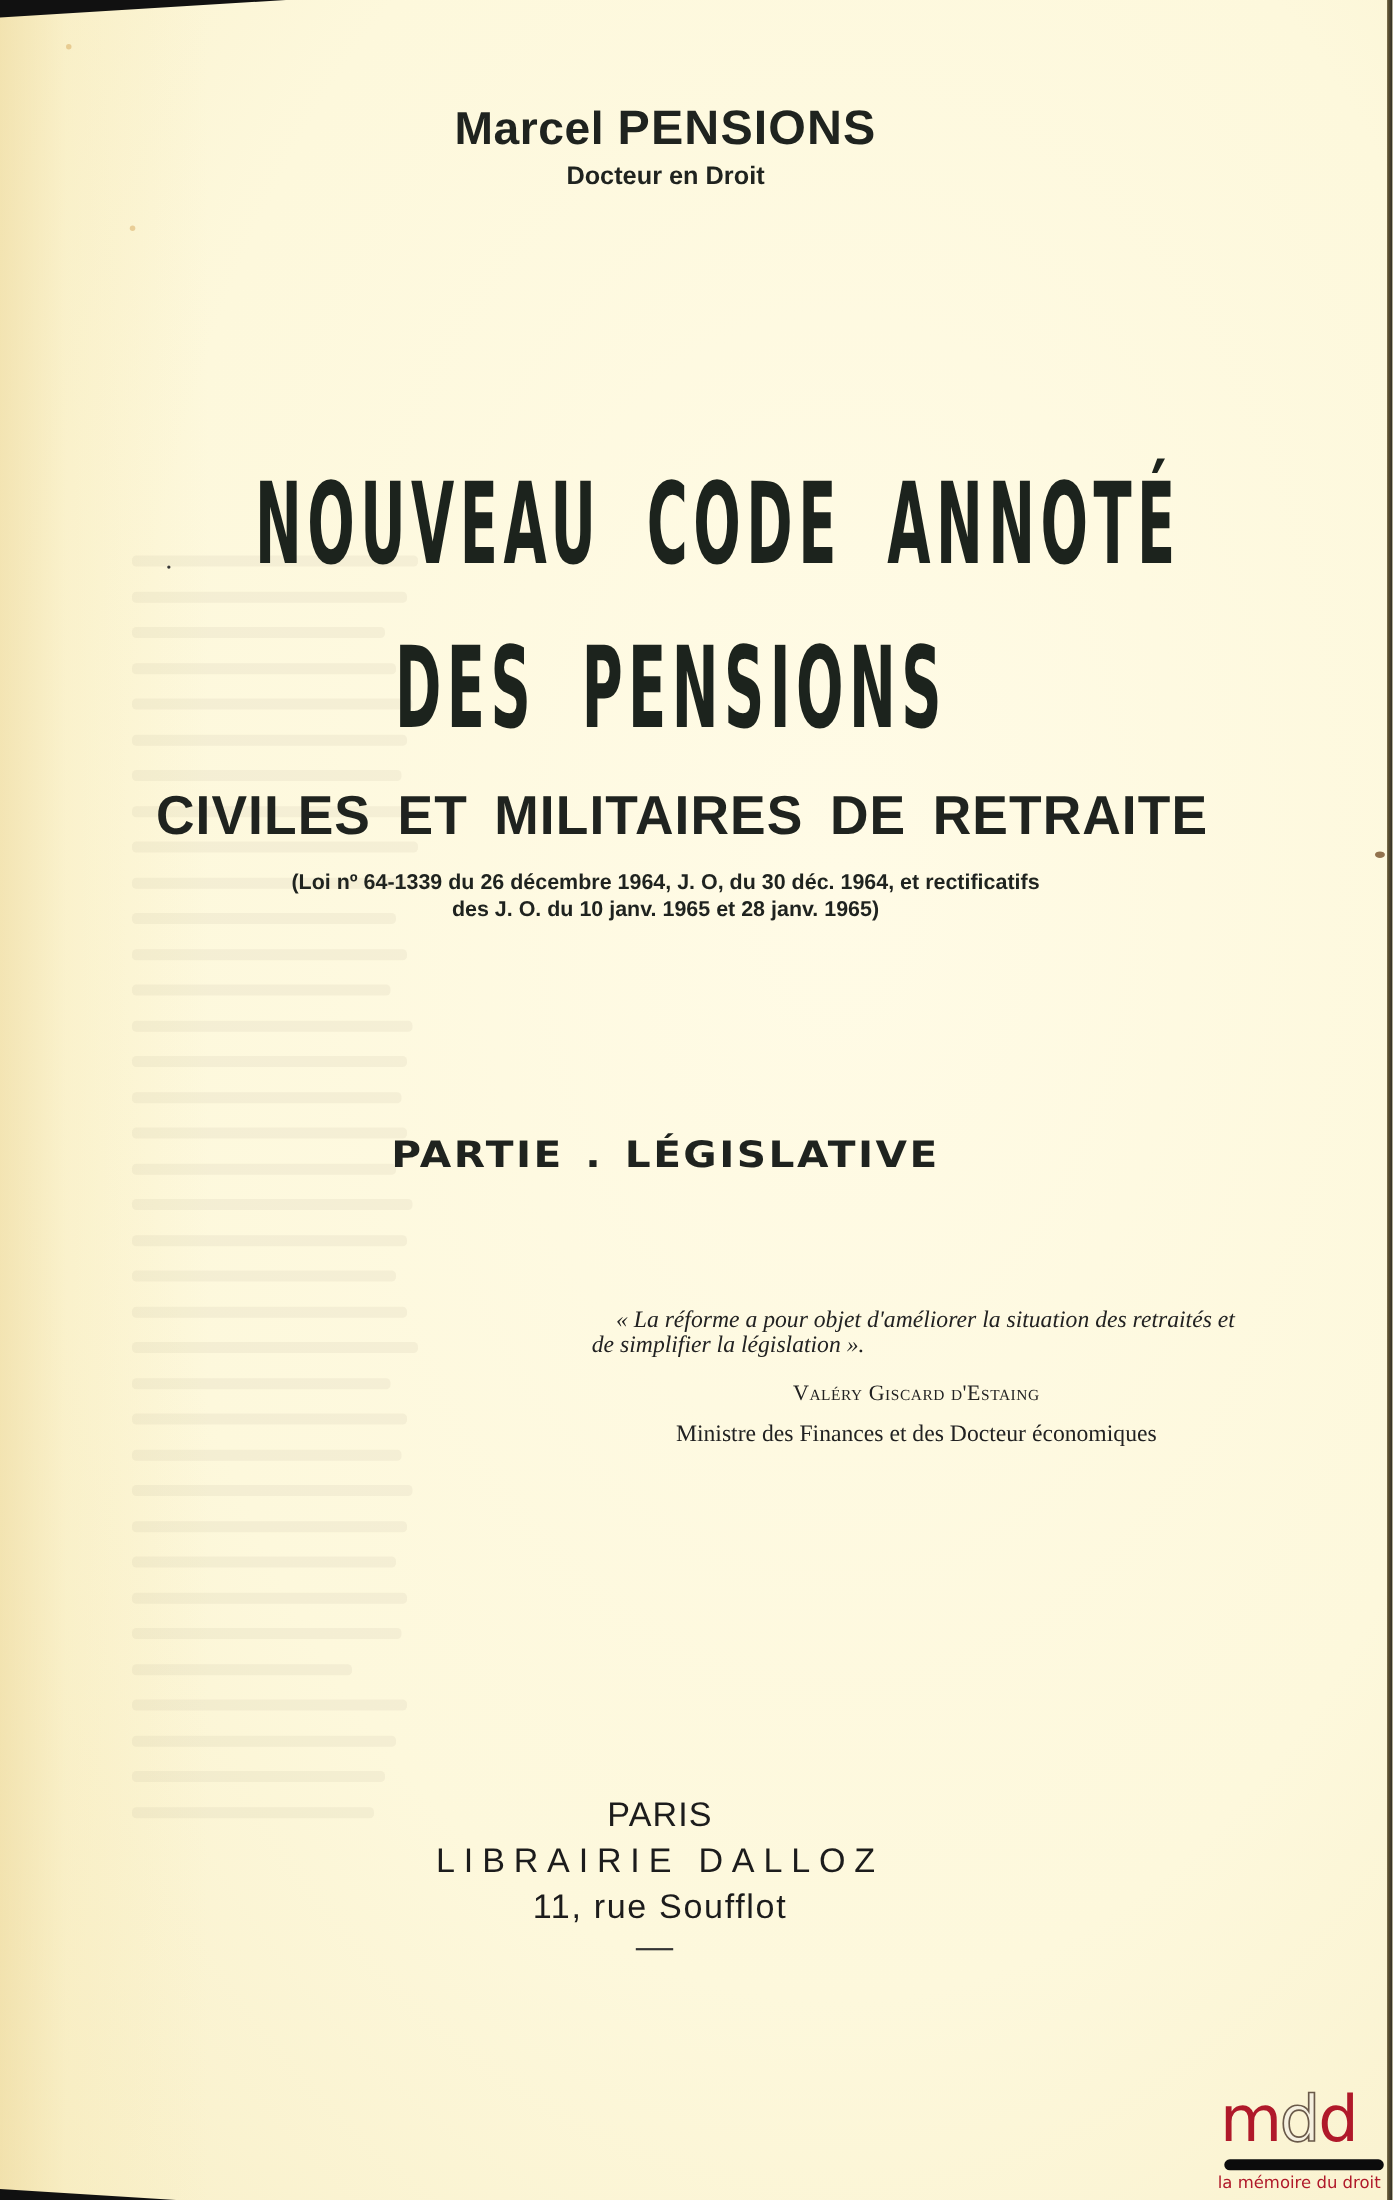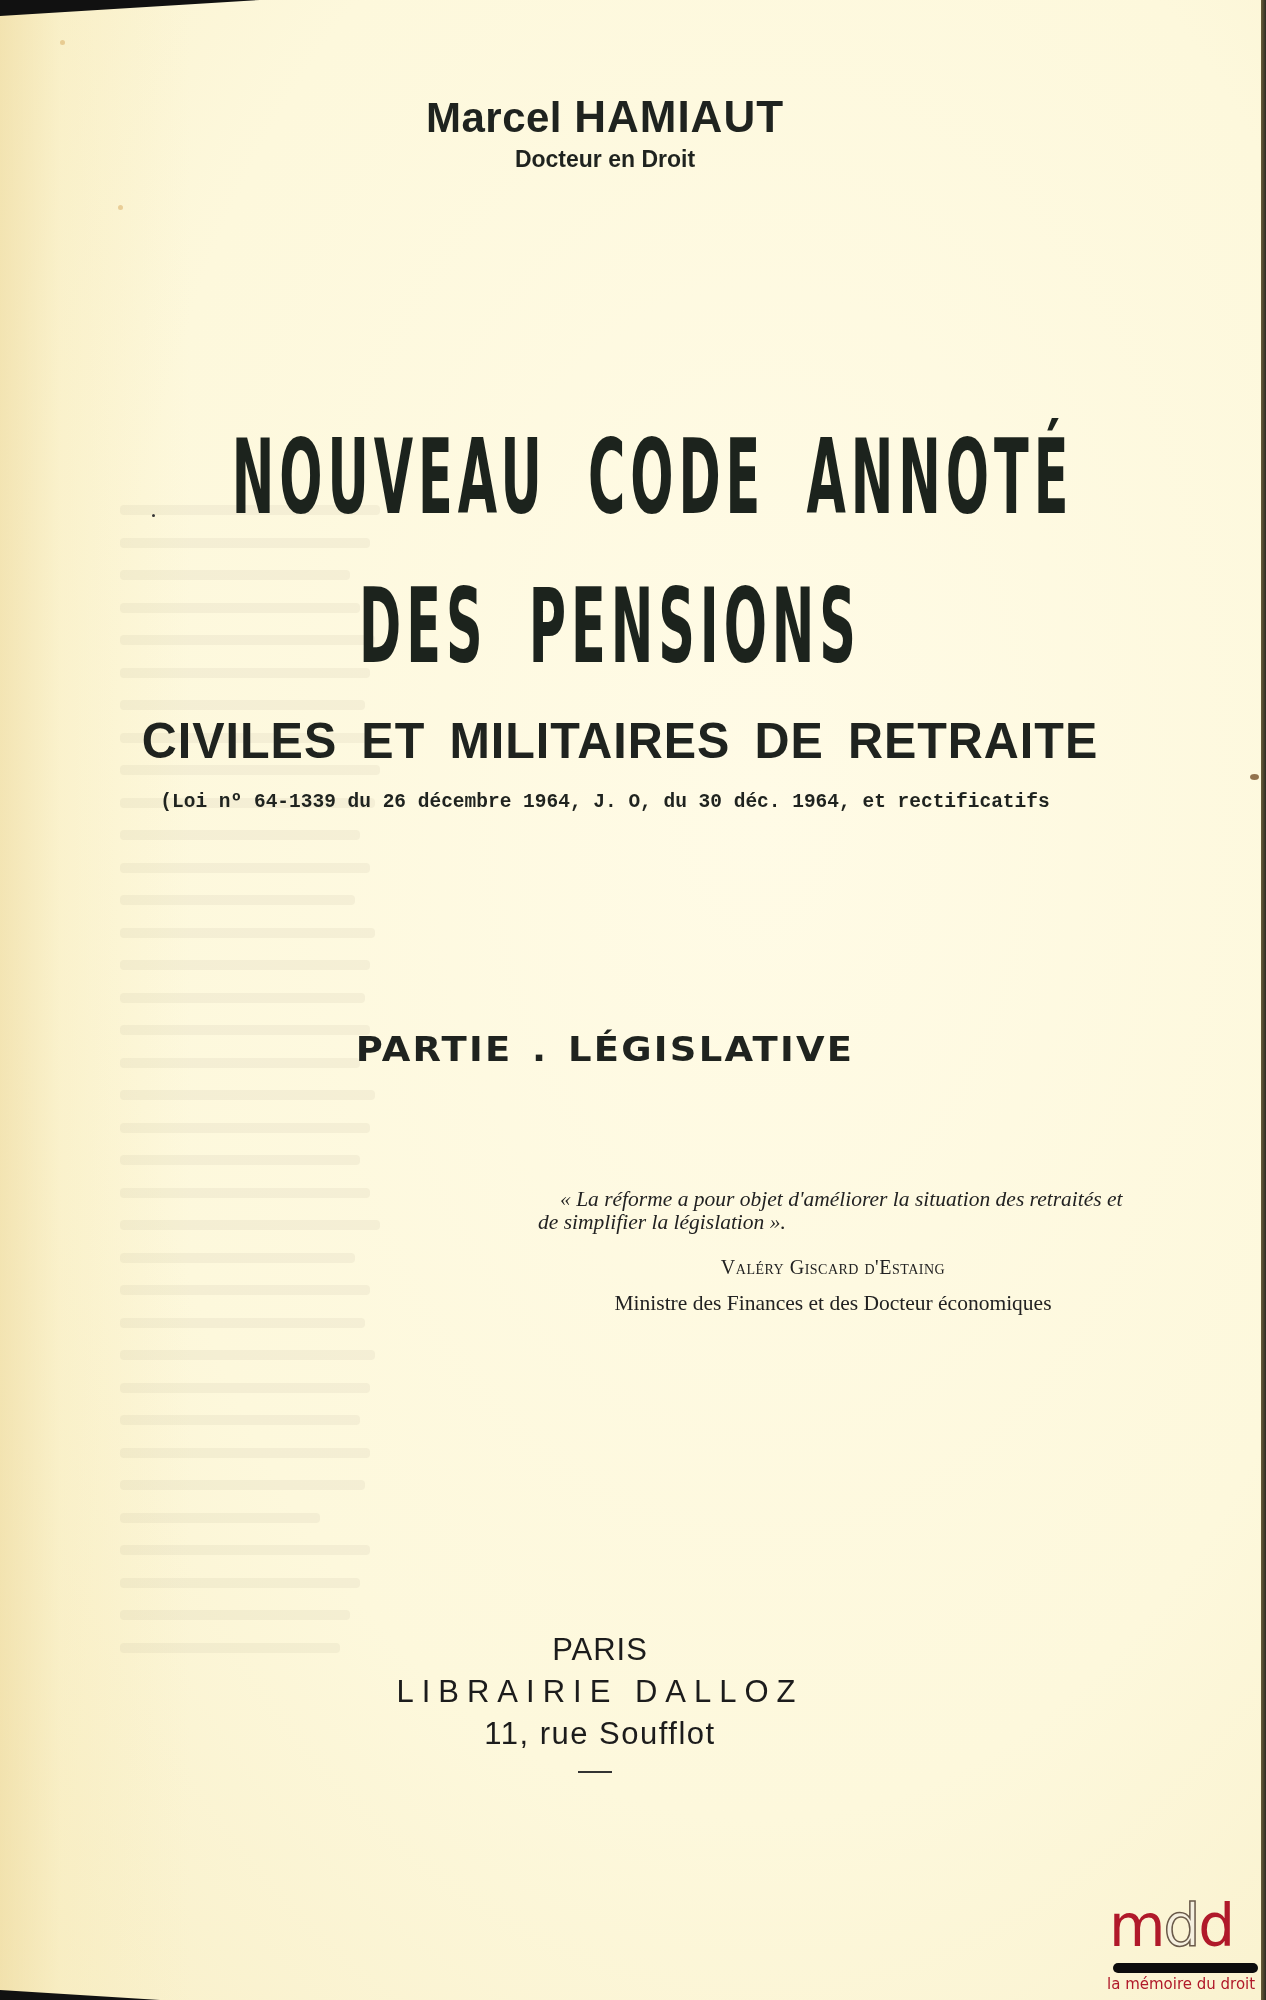--- a/index.html
+++ b/index.html
@@ -53,21 +53,21 @@
     .title1 { top: 418px; font-size: 82px; transform: scaleX(0.62) scaleY(1.25); letter-spacing: 8px; word-spacing: 30px; left: 0; width: 1220px; }
     .title2 { top: 567px; font-size: 82px; transform: scaleX(0.62) scaleY(1.25); letter-spacing: 8px; word-spacing: 30px; left: 0; width: 1220px; }
 
     .subtitle {
       top: 712px; font-weight: bold; font-size: 50px; white-space: nowrap;
       transform: scaleX(0.97); transform-origin: center top; letter-spacing: 1px; word-spacing: 10px;
       left: 0; width: 1240px;
     }
     .loi {
       top: 790px; font-weight: bold; font-size: 19.5px; line-height: 25px;
-      left: 0; width: 1210px; font-family: Liberation Mono, monospace;
+      left: 0; width: 1210px;
     }
     .partie {
       top: 1030px; font-family: "DejaVu Sans", sans-serif; font-weight: bold;
       font-size: 33px; letter-spacing: 2px; transform: scaleX(1.12);
       transform-origin: center top; left: 0; width: 1210px; word-spacing: 4px;
     }
     .quote-block {
       position: absolute; left: 538px; top: 1188px; width: 590px;
       font-family: "Liberation Serif", serif; color: #222;
     }
@@ -155,30 +155,31 @@
     <div class="gl" style="width:245px"></div>
       <div class="gl" style="width:200px"></div>
     <div class="gl" style="width:250px"></div>
       <div class="gl" style="width:240px"></div>
     <div class="gl" style="width:230px"></div>
       <div class="gl" style="width:220px"></div>
   </div>
 
   <div class="ctr author">
     <span>Marcel</span>
-    <span class="surname">HAMIAUT</span>
+    <span class="surname">PENSIONS</span>
   </div>
   <div class="ctr degree">Docteur en Droit</div>
 
   <div class="ctr title1">NOUVEAU CODE ANNOTÉ</div>
   <div class="ctr title2">DES PENSIONS</div>
   <div class="ctr subtitle">CIVILES ET MILITAIRES DE RETRAITE</div>
 
   <div class="ctr loi">
     <div>(Loi nº 64-1339 du 26 décembre 1964, J. O, du 30 déc. 1964, et rectificatifs</div>
+    <div>des J. O. du 10 janv. 1965 et 28 janv. 1965)</div>
   </div>
 
   <div class="ctr partie">PARTIE . LÉGISLATIVE</div>
 
   <div class="quote-block">
     <p class="quote">« La réforme a pour objet d'améliorer la situation des retraités et de simplifier la législation ».</p>
     <div class="quote-author">Valéry Giscard d'Estaing</div>
     <div class="minister">
       <div>Ministre des Finances et des Docteur économiques</div>
     </div>

